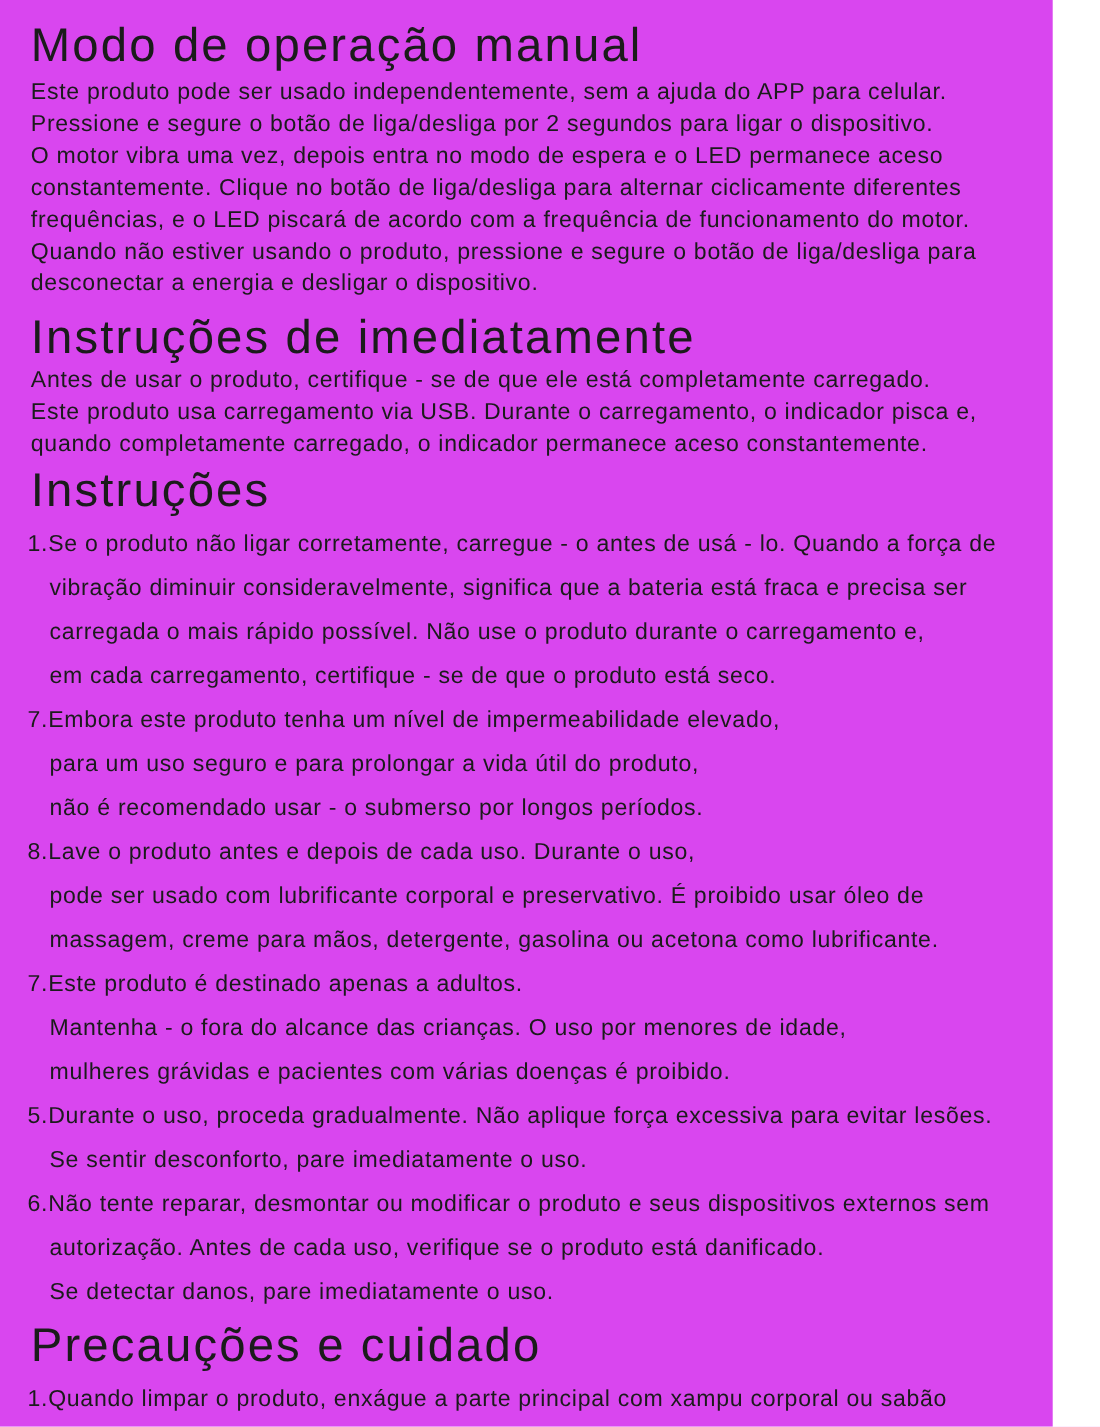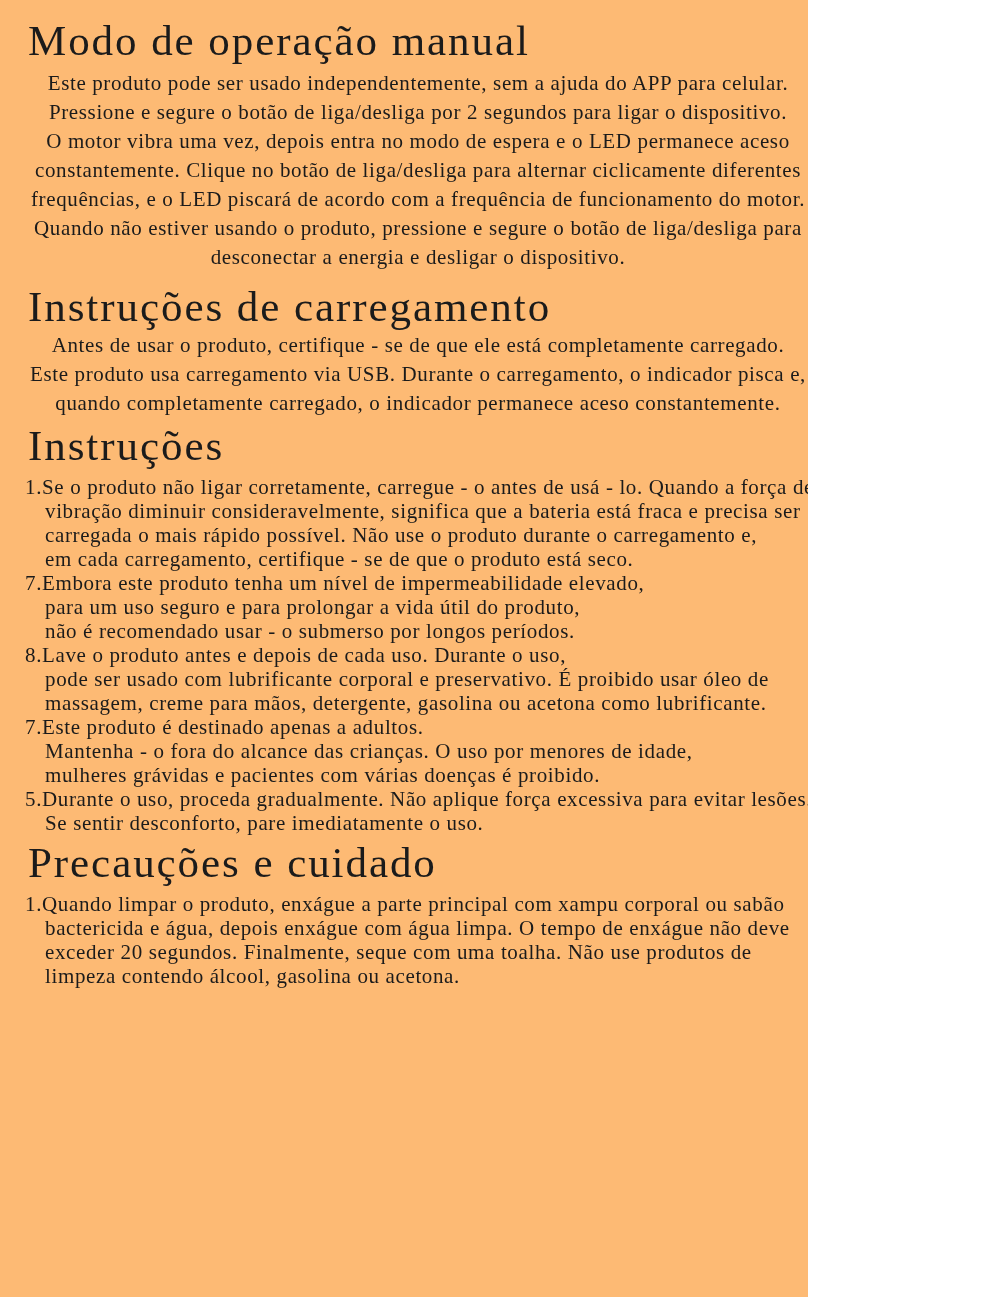--- a/index.html
+++ b/index.html
@@ -3,49 +3,48 @@
 <meta charset="utf-8">
 <title>Manual</title>
 <style>
   html, body {
     margin: 0;
     padding: 0;
     background: #ffffff;
   }
   .page {
     position: relative;
-    width: 808px;
+    width: 957px;
     height: 1297px;
     box-sizing: border-box;
     padding-top: 17px;
     overflow: hidden;
-    background: #fdba74;
+    background: #d946ef;
     color: #1b1b1b;
-    font-family: Liberation Serif, serif;
+    font-family: Liberation Sans, sans-serif;
     -webkit-font-smoothing: antialiased;
   }
   .heading {
     font-size: 43px;
     font-weight: 400;
     line-height: 48px;
     letter-spacing: 0.045em;
     margin: 0 0 0 28px;
     white-space: pre;
   }
   .para {
     font-size: 21px;
     line-height: 29px;
     letter-spacing: 0.03em;
     margin-left: 28px;
     white-space: pre;
-    text-align: center;
   }
   .list {
     font-size: 21px;
-    line-height: 24px;
+    line-height: 40px;
     letter-spacing: 0.03em;
     margin-left: 25px;
   }
   .list-item {
     white-space: pre;
     padding-left: 20px;
     text-indent: -20px;
   }
   
   .h-modo   { margin-top: 0; }
@@ -67,21 +66,21 @@
     <div class="para p-modo">Este produto pode ser usado independentemente, sem a ajuda do APP para celular.
 Pressione e segure o botão de liga/desliga por 2 segundos para ligar o dispositivo.
 O motor vibra uma vez, depois entra no modo de espera e o LED permanece aceso
 constantemente. Clique no botão de liga/desliga para alternar ciclicamente diferentes
 frequências, e o LED piscará de acordo com a frequência de funcionamento do motor.
 Quando não estiver usando o produto, pressione e segure o botão de liga/desliga para
 desconectar a energia e desligar o dispositivo.</div>
   </section>
 
   <section>
-    <h1 class="heading h-instr">Instruções de carregamento</h1>
+    <h1 class="heading h-instr">Instruções de imediatamente</h1>
     <div class="para p-instr">Antes de usar o produto, certifique - se de que ele está completamente carregado.
 Este produto usa carregamento via USB. Durante o carregamento, o indicador pisca e,
 quando completamente carregado, o indicador permanece aceso constantemente.</div>
   </section>
 
   <section>
     <h1 class="heading h-prec">Instruções</h1>
     <div class="list l-prec">
         <div class="list-item">1.Se o produto não ligar corretamente, carregue - o antes de usá - lo. Quando a força de
 vibração diminuir consideravelmente, significa que a bateria está fraca e precisa ser
@@ -91,20 +90,23 @@
 para um uso seguro e para prolongar a vida útil do produto,
 não é recomendado usar - o submerso por longos períodos.</div>
         <div class="list-item">8.Lave o produto antes e depois de cada uso. Durante o uso,
 pode ser usado com lubrificante corporal e preservativo. É proibido usar óleo de
 massagem, creme para mãos, detergente, gasolina ou acetona como lubrificante.</div>
         <div class="list-item">7.Este produto é destinado apenas a adultos.
 Mantenha - o fora do alcance das crianças. O uso por menores de idade,
 mulheres grávidas e pacientes com várias doenças é proibido.</div>
         <div class="list-item">5.Durante o uso, proceda gradualmente. Não aplique força excessiva para evitar lesões.
 Se sentir desconforto, pare imediatamente o uso.</div>
+        <div class="list-item">6.Não tente reparar, desmontar ou modificar o produto e seus dispositivos externos sem
+autorização. Antes de cada uso, verifique se o produto está danificado.
+Se detectar danos, pare imediatamente o uso.</div>
       </div>
   </section>
 
   <section>
     <h1 class="heading h-manut">Precauções e cuidado</h1>
     <div class="list l-manut">
         <div class="list-item">1.Quando limpar o produto, enxágue a parte principal com xampu corporal ou sabão
 bactericida e água, depois enxágue com água limpa. O tempo de enxágue não deve
 exceder 20 segundos. Finalmente, seque com uma toalha. Não use produtos de
 limpeza contendo álcool, gasolina ou acetona.</div>

